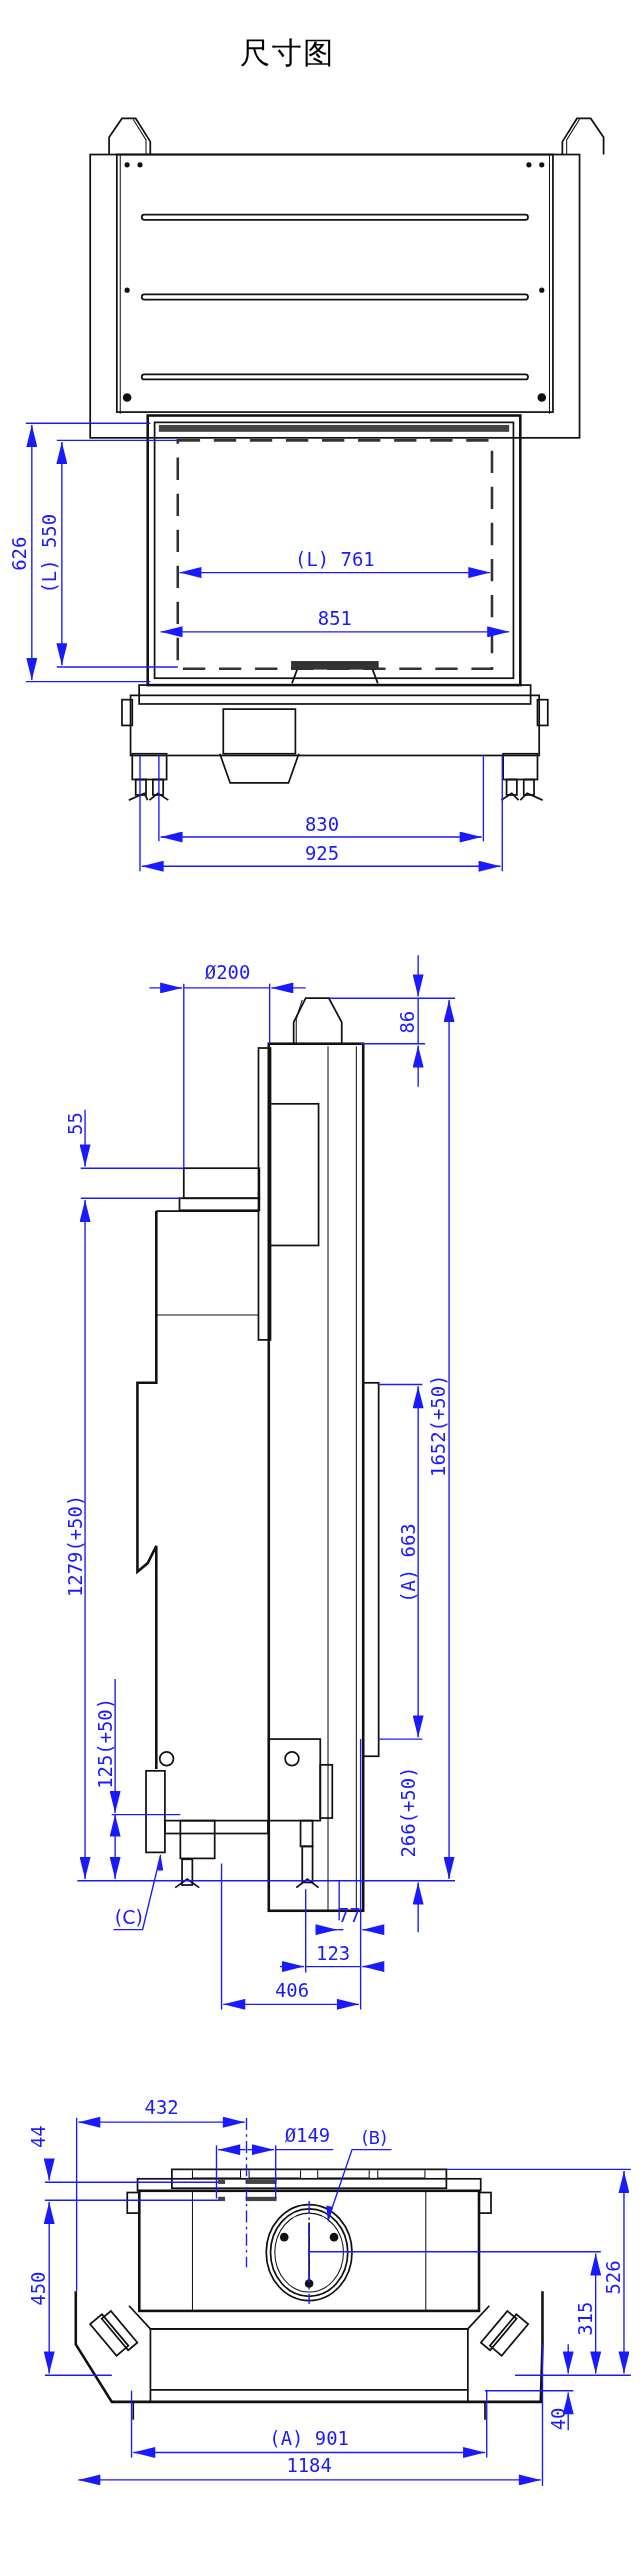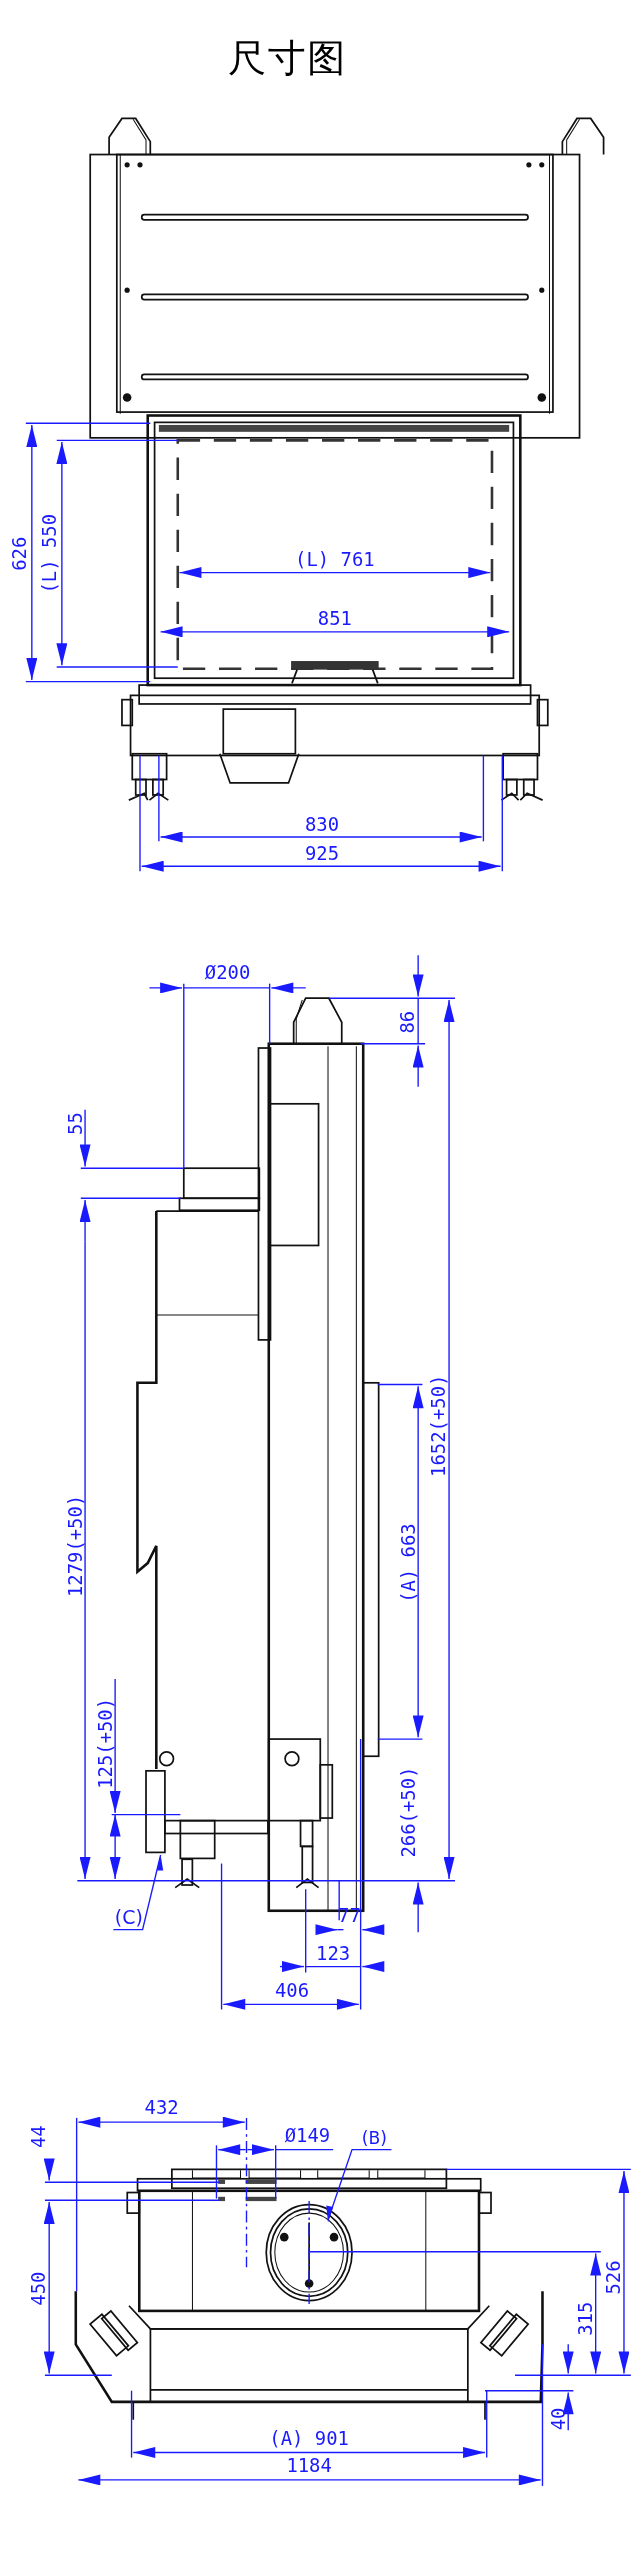--- a/index.html
+++ b/index.html
@@ -1,19 +1,19 @@
 <!DOCTYPE html>
 <html style="font-size:13.7px"><head>
   <meta charset="utf-8">
   <style>
     html, body { margin: 0; padding: 0; background: #ffffff; }
     body { width: 644px; height: 2576px; position: relative; overflow: hidden; font-family: "DejaVu Sans", sans-serif; }
     .title {
       position: absolute; left: 0; top: 33px; width: 644px; text-align: center;
-      font-family: "DejaVu Sans", sans-serif; font-size: 38px; color: #000; letter-spacing: 1.7px;
+      font-family: "DejaVu Sans", sans-serif; font-size: 30px; color: #000; letter-spacing: 1.7px;
       padding-left: 0;
     }
     .title span { display: inline-block; margin-left: -69px; }
     svg.view { position: absolute; left: 0; }
     .dim-text { font-family: "DejaVu Sans Mono", monospace; fill: #1a1aff; font-size: 22px; }
     .dim-line { stroke: #1a1aff; stroke-width: 1.6; fill: none; }
     .dim-arrow { fill: #1a1aff; }
     .ink { stroke: #111; stroke-width: 2; fill: none; }
     .ink-thin { stroke: #111; stroke-width: 1.2; fill: none; }
     .ink-thick { stroke: #111; stroke-width: 3; fill: none; }

